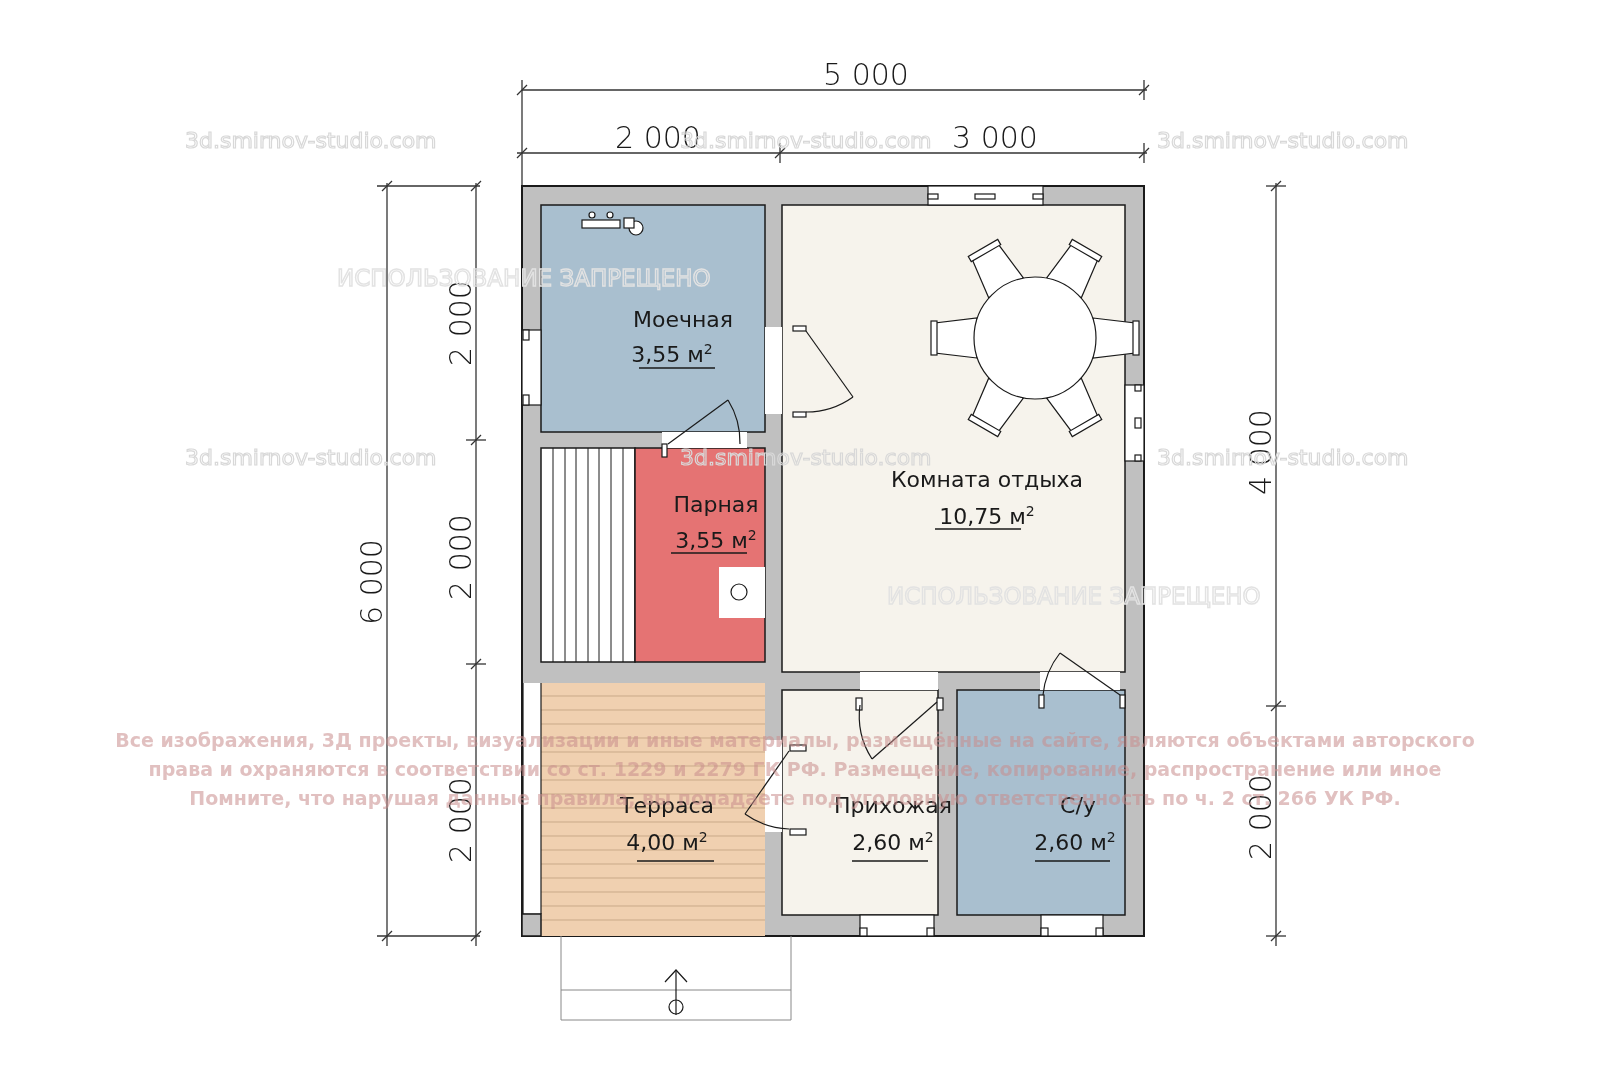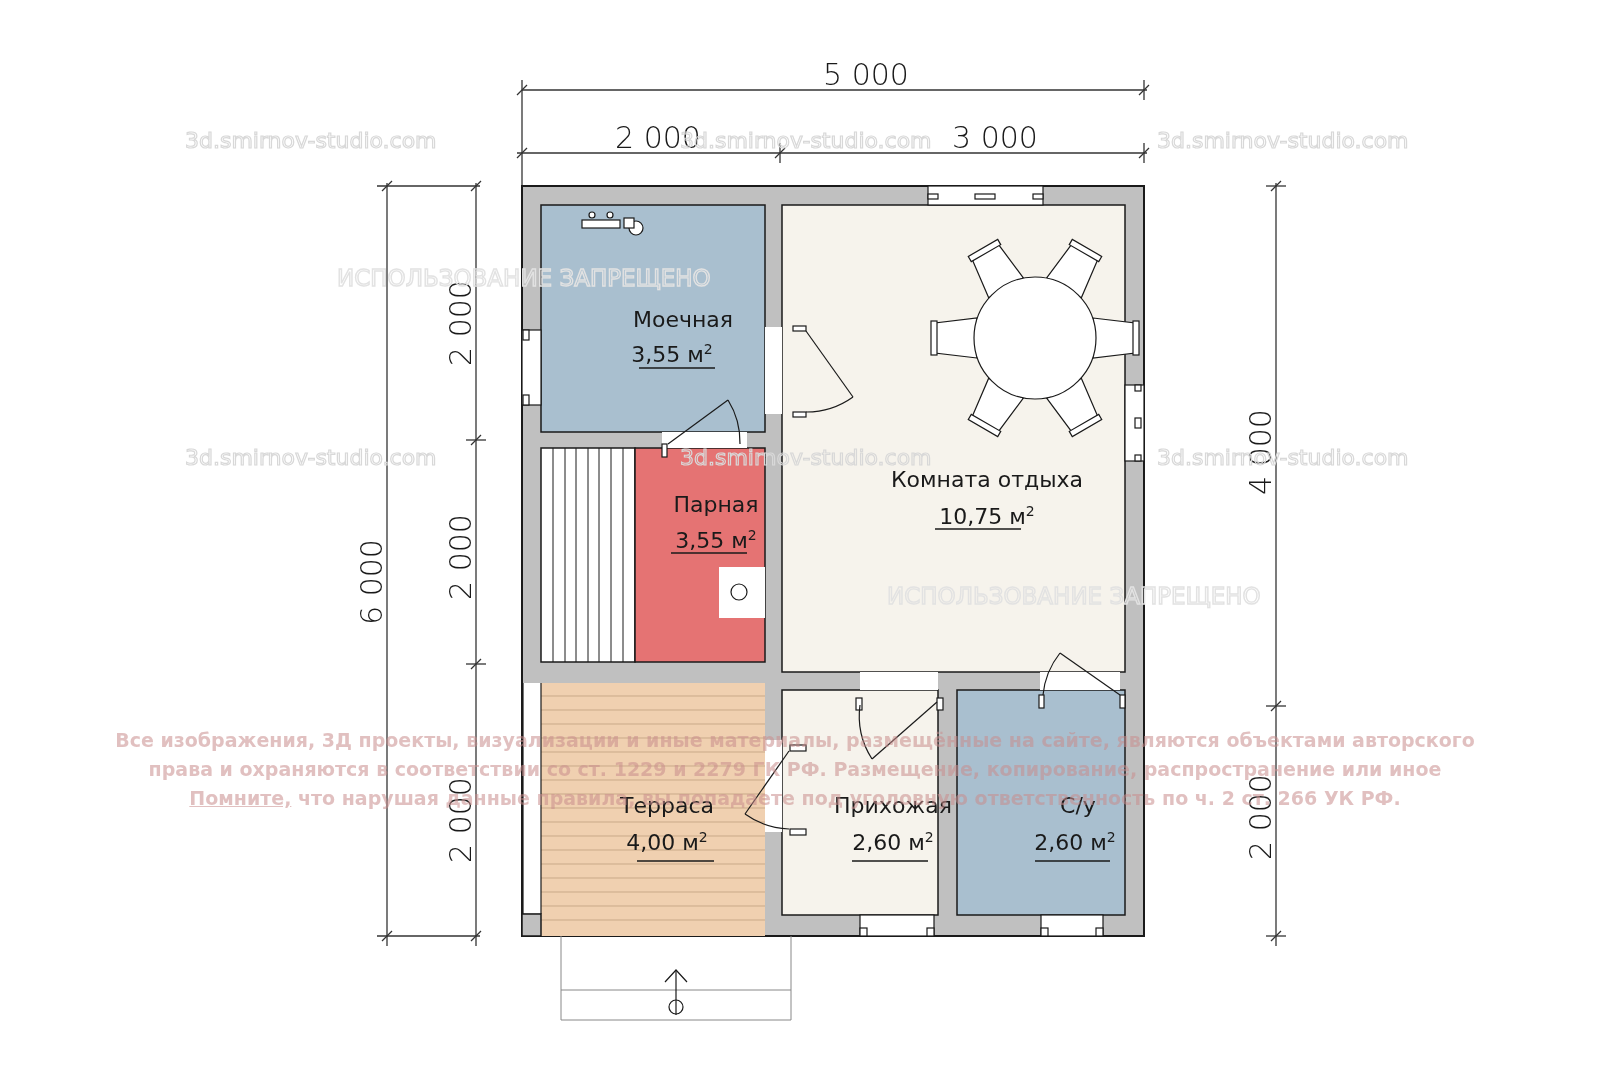--- a/index.html
+++ b/index.html
@@ -4,21 +4,21 @@
 <style>
   html, body { margin: 0; padding: 0; background: #ffffff; }
   body { width: 1620px; height: 1080px; position: relative; overflow: hidden; font-family: "DejaVu Sans", sans-serif; }
   #plan { position: absolute; left: 0; top: 0; }
   .dim-text { font-family: "DejaVu Sans", sans-serif; font-size: 30px; fill: #1a1a1a; font-weight: 300; }
   .room-name { font-family: "DejaVu Sans", sans-serif; font-size: 22px; fill: #1a1a1a; }
   .room-area { font-family: "DejaVu Sans", sans-serif; font-size: 22px; fill: #1a1a1a; }
   .wm-site { font-family: "DejaVu Sans", sans-serif; font-size: 22px; fill: none; stroke: #d8d8d8; stroke-width: 1.2; }
   .wm-forbid { font-family: "DejaVu Sans", sans-serif; font-size: 23px; fill: none; stroke: #e2e2e2; stroke-width: 1.4; }
   .legal { position: absolute; left: 95px; top: 726px; width: 1400px; text-align: center; font-family: "DejaVu Sans", sans-serif; font-weight: bold; font-size: 19px; line-height: 29px; color: rgba(200,140,140,0.55); pointer-events: none; }
-  .legal .remember { text-decoration: underline; }
+  .legal .remember { }
 </style>
 </head>
 <body>
 
 <svg id="plan" width="1620" height="1080" viewBox="0 0 1620 1080" xmlns="http://www.w3.org/2000/svg">
 
   <g stroke="#333" stroke-width="1.3" fill="none">
 
     <line x1="522" y1="90" x2="1147" y2="90"></line>
     <line x1="522" y1="80" x2="522" y2="186"></line>

